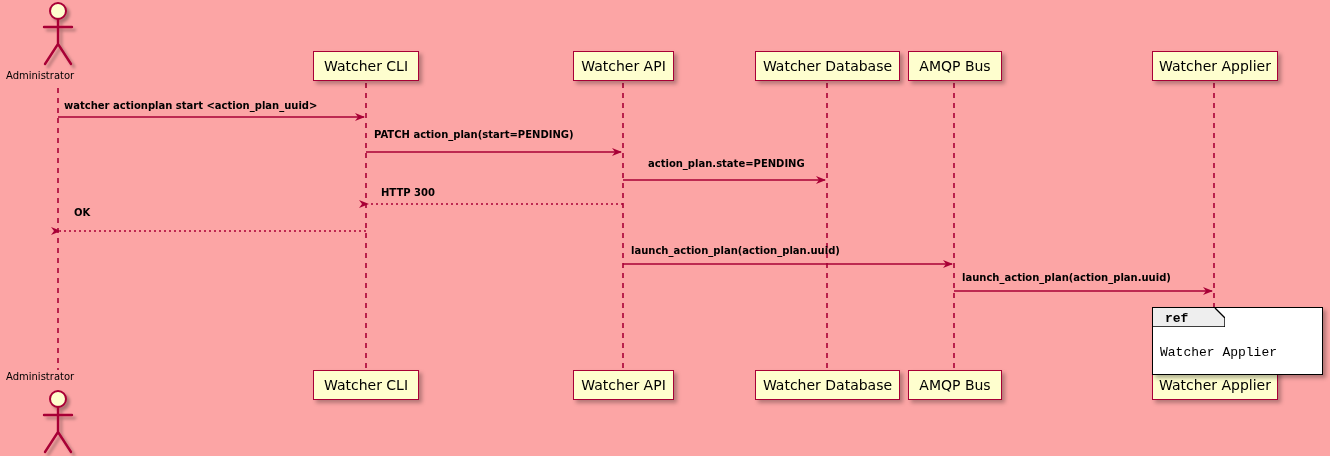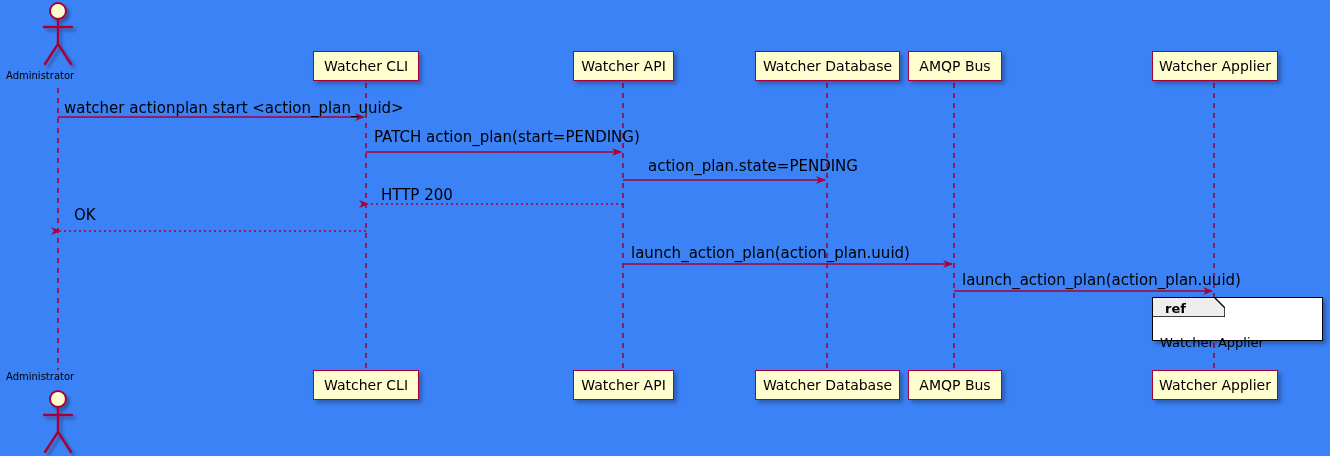--- a/index.html
+++ b/index.html
@@ -5,21 +5,21 @@
 <style>
   html, body {
     margin: 0;
     padding: 0;
     background: #FFFFFF;
   }
   #diagram {
     position: relative;
     width: 1330px;
     height: 456px;
-    background: #3b82f6;
+    background: #fca5a5;
     font-family: "DejaVu Sans", sans-serif;
     overflow: hidden;
   }
   svg.layer {
     position: absolute;
     left: 0;
     top: 0;
     width: 1330px;
     height: 456px;
   }
@@ -42,24 +42,25 @@
   
   .actor-label {
     position: absolute;
     font-size: 10px;
     color: #000000;
     white-space: nowrap;
   }
   
   .msg-label {
     position: absolute;
-    font-size: 15px;
+    font-size: 10px;
     color: #000000;
     white-space: nowrap;
     line-height: 1;
+    font-weight: bold;
   }
   
   .ref-box {
     position: absolute;
     box-sizing: border-box;
     background: #FFFFFF;
     border: 1.5px solid #000000;
     box-shadow: 3px 3px 4px rgba(0,0,0,0.30);
   }
   .ref-tab-label {
@@ -164,33 +165,33 @@
   <div class="msg-label" style="left:64px; top:101px;">
     <span>watcher actionplan start &lt;action_plan_uuid&gt;</span>
   </div>
   <div class="msg-label" style="left:374px; top:130px;">
     <span>PATCH action_plan(start=PENDING)</span>
   </div>
   <div class="msg-label" style="left:648px; top:159px;">
     <span>action_plan.state=PENDING</span>
   </div>
   <div class="msg-label" style="left:381px; top:188px;">
-    <span>HTTP 200</span>
+    <span>HTTP 300</span>
   </div>
   <div class="msg-label" style="left:74px; top:208px;">
     <span>OK</span>
   </div>
   <div class="msg-label" style="left:631px; top:246px;">
     <span>launch_action_plan(action_plan.uuid)</span>
   </div>
   <div class="msg-label" style="left:962px; top:273px;">
     <span>launch_action_plan(action_plan.uuid)</span>
   </div>
 
-  <div class="ref-box" id="ref-box" style="left: 1152px; top: 297px; width: 171px; height: 44px;">
+  <div class="ref-box" id="ref-box" style="left: 1152px; top: 307px; width: 171px; height: 68px; font-family: Liberation Mono, monospace;">
     <svg class="ref-tab-shape" width="72" height="19" viewBox="0 0 72 19" style="position:absolute; left:0; top:0;" xmlns="http://www.w3.org/2000/svg">
       <path d="M0,0 L62,0 L72,10 L72,19 L0,19 Z" fill="#EEEEEE"></path>
       <path d="M62,0 L72,10 L72,19" fill="none" stroke="#000000" stroke-width="1.4"></path>
       <path d="M0,19 L72,19" fill="none" stroke="#000000" stroke-width="1.4"></path>
     </svg>
     <div class="ref-tab-label" style="left:12px; top:4px;">
       <span>ref</span>
     </div>
     <div class="ref-body" style="left:7px; top:37px;">
       <span>Watcher Applier</span>

